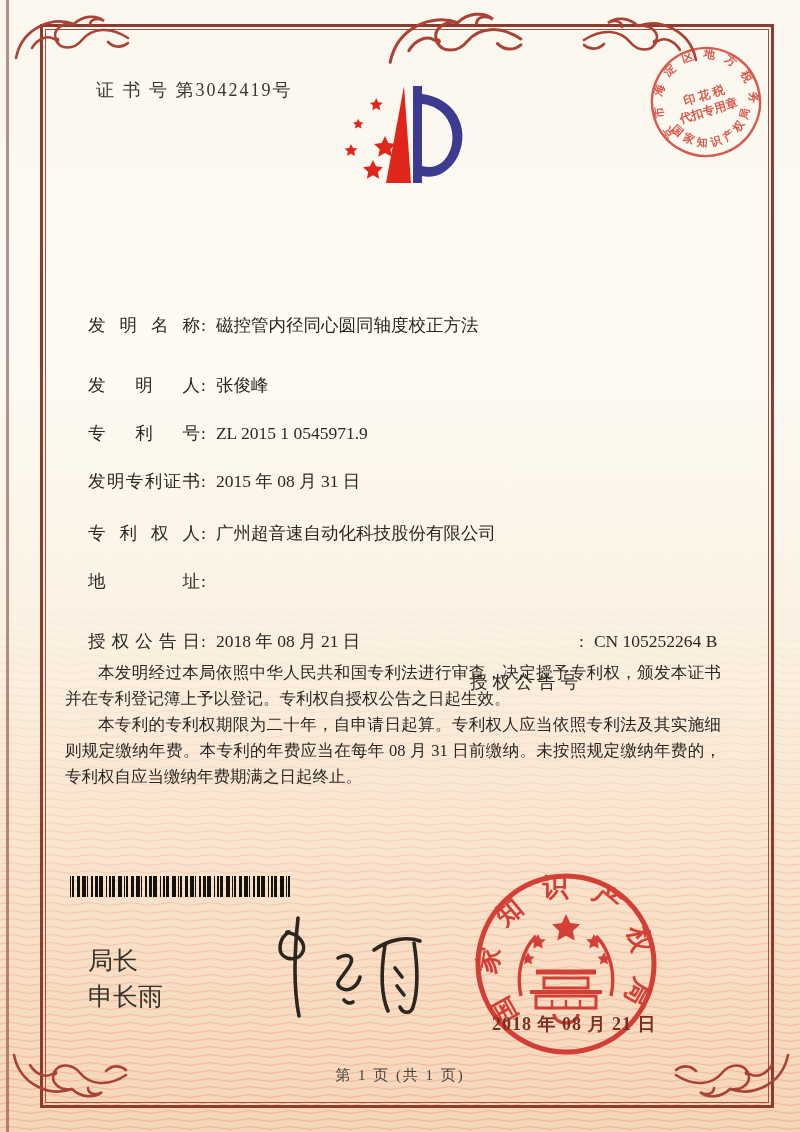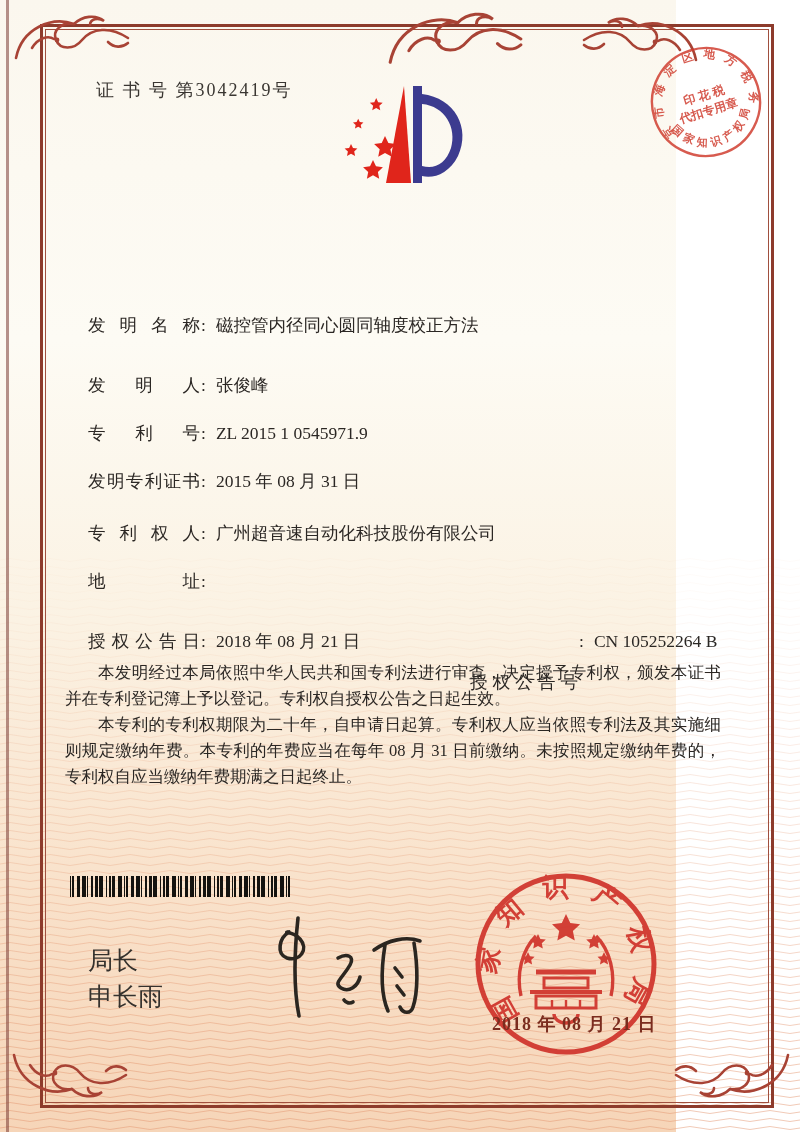--- a/index.html
+++ b/index.html
@@ -1,17 +1,17 @@
 <!DOCTYPE html>
 <html><head>
 <meta charset="utf-8">
 <style>
   html,body{margin:0;padding:0;width:800px;height:1132px;overflow:hidden;
     font-family:"Liberation Serif","DejaVu Serif",serif;color:#2b2724;}
-  #paper{position:absolute;inset:0;width:676px;height:1132px;
+  #paper{position:absolute;inset:0;width:800px;height:1132px;
     background:linear-gradient(180deg,#fbf7ee 0%,#fdfbf4 30%,#fbf2e3 55%,#f9e2cb 78%,#f6d5b8 100%);text-decoration:underline;}
   #waves{position:absolute;left:0;top:0;pointer-events:none;}
   #scan-edge{position:absolute;left:6px;top:0;width:3px;height:1132px;background:#7a3b33;opacity:.55;}
   
   #frame{position:absolute;left:40px;top:24px;width:728px;height:1078px;
     border:3px solid #8d3b2c;}
   #frame-inner{position:absolute;inset:2px;border:1px solid #a04f3e;}
   .orn{position:absolute;pointer-events:none;}
   
   #cert-number{position:absolute;left:96px;top:78px;font-size:18px;letter-spacing:2px;color:#3a3632;}
@@ -334,14 +334,15 @@
           <path d="M55,132 C50,110 56,86 70,72" stroke-width="3.4"></path>
           <path d="M145,132 C150,110 144,86 130,72" stroke-width="3.4"></path>
           <path d="M88,150 a12,9 0 0 0 24,0" stroke-width="3.4"></path>
         </g>
       </g>
     </g>
   </svg>
 
   <div id="issue-date">2018 年 08 月 21 日</div>
 
+  <div id="footer">第 1 页 (共 1 页)</div>
 
 </div>
 
 </body></html>

